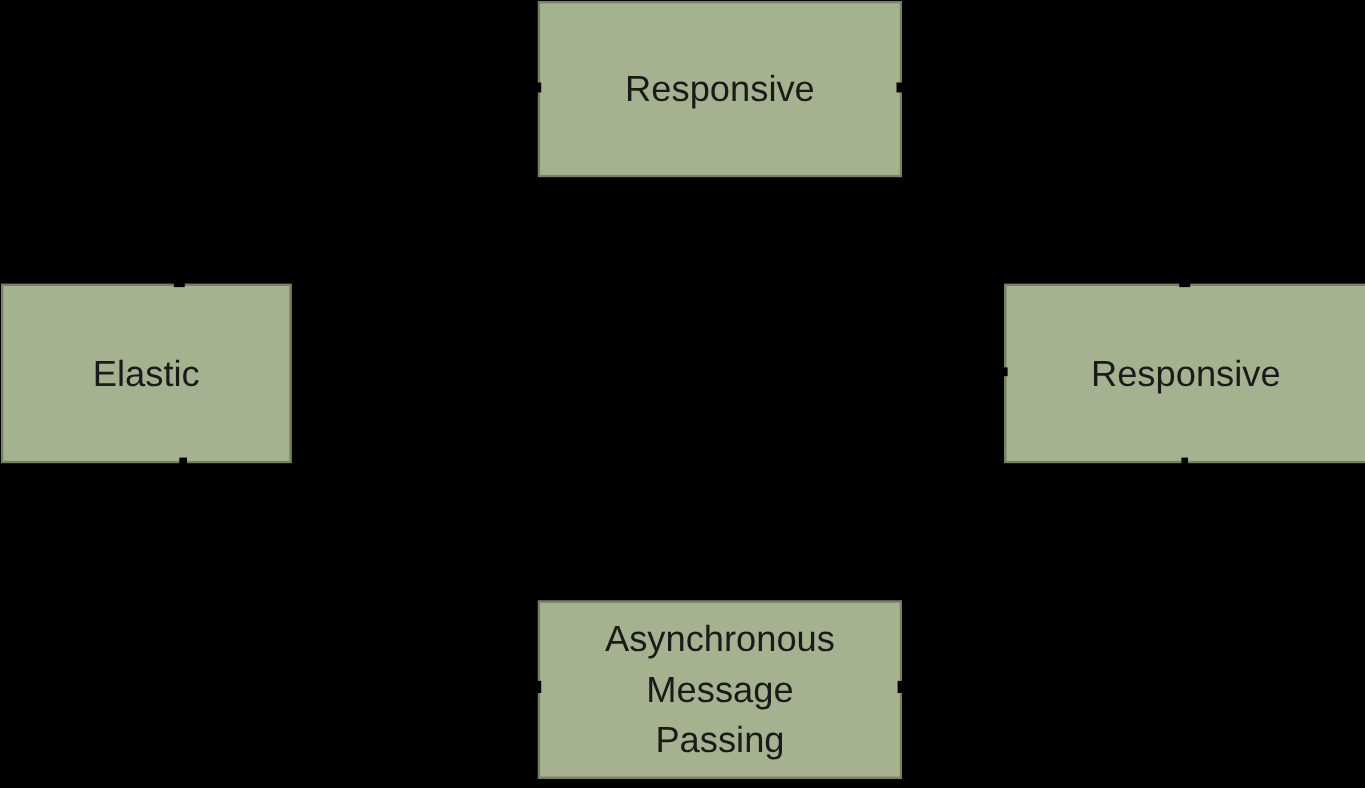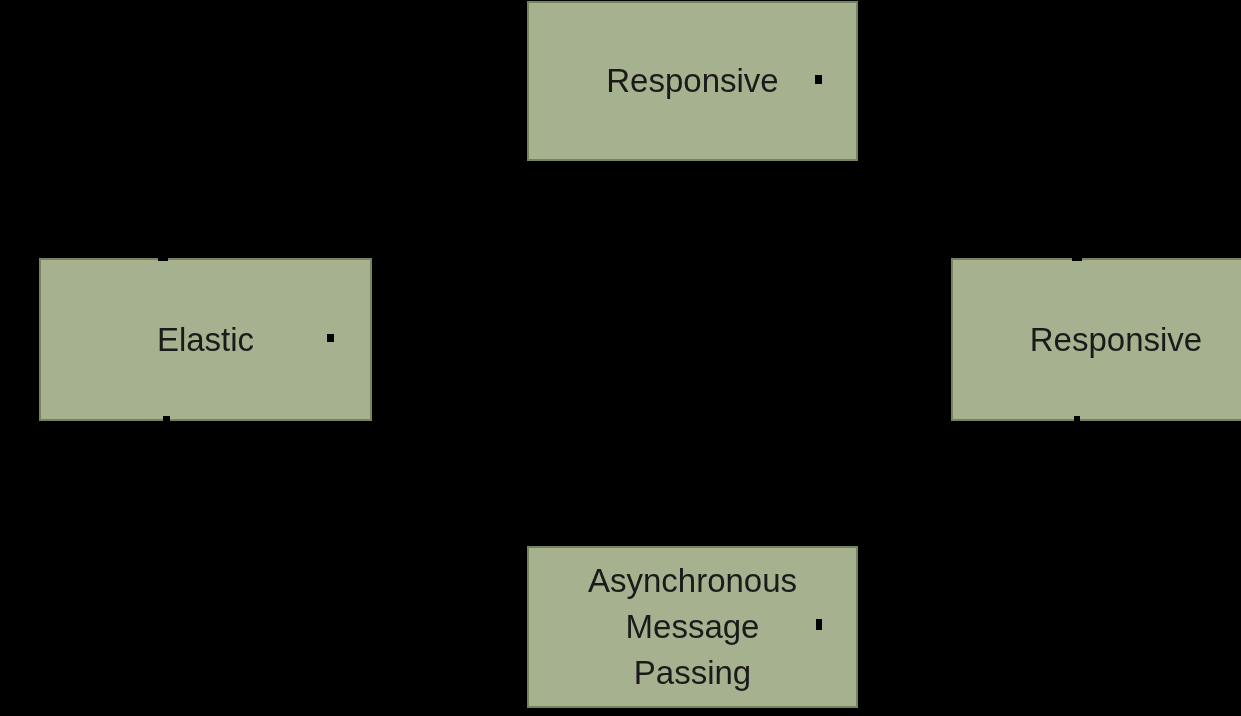--- a/index.html
+++ b/index.html
@@ -21,31 +21,30 @@
   }
   .node {
     position: absolute;
     box-sizing: border-box;
     background: var(--node-fill, #a6b28f);
     border: 2px solid var(--node-border, #75845d);
     display: flex;
     align-items: center;
     justify-content: center;
     text-align: center;
-    margin-left: 38px;
   }
   .node .label {
     color: var(--text-color, #1a1a1a);
     font-size: 33px;
     line-height: 46px;
     white-space: pre-line;
     letter-spacing: 0px;
   }
   .node-responsive { left: 489px; top: 1px;   width: 331px; height: 160px; }
-  .node-elastic    { left: 1px;   top: 258px; width: 333px; height: 163px; }
+  .node-elastic    { left: 1px;   top: 258px; width: 264px; height: 163px; }
   .node-resilient  { left: 913px; top: 258px; width: 330px; height: 163px; }
   .node-async      { left: 489px; top: 546px; width: 331px; height: 162px; }
 
   
   .tick {
     position: absolute;
     background: #000000;
   }
   .tick-resp-left    { left: 486px;  top: 75px;  width: 6px;  height: 9px; }
   .tick-resp-right   { left: 815px;  top: 75px;  width: 7px;  height: 9px; }

